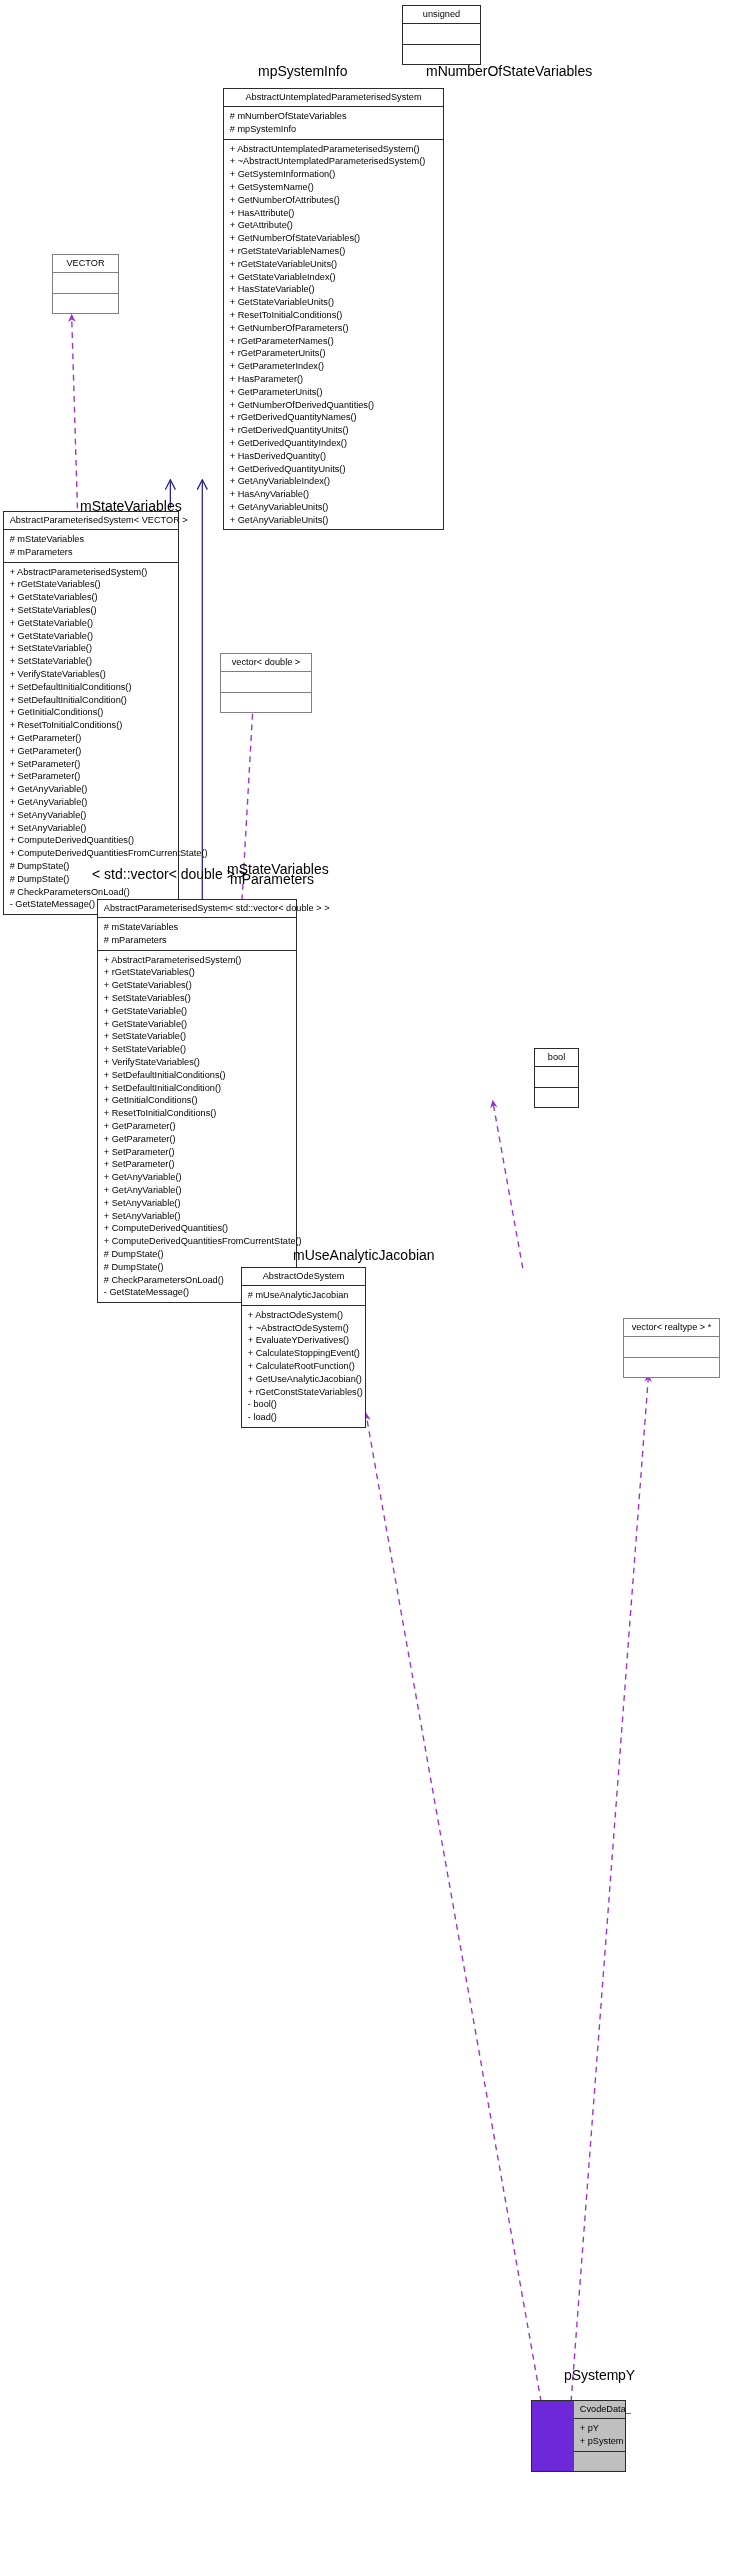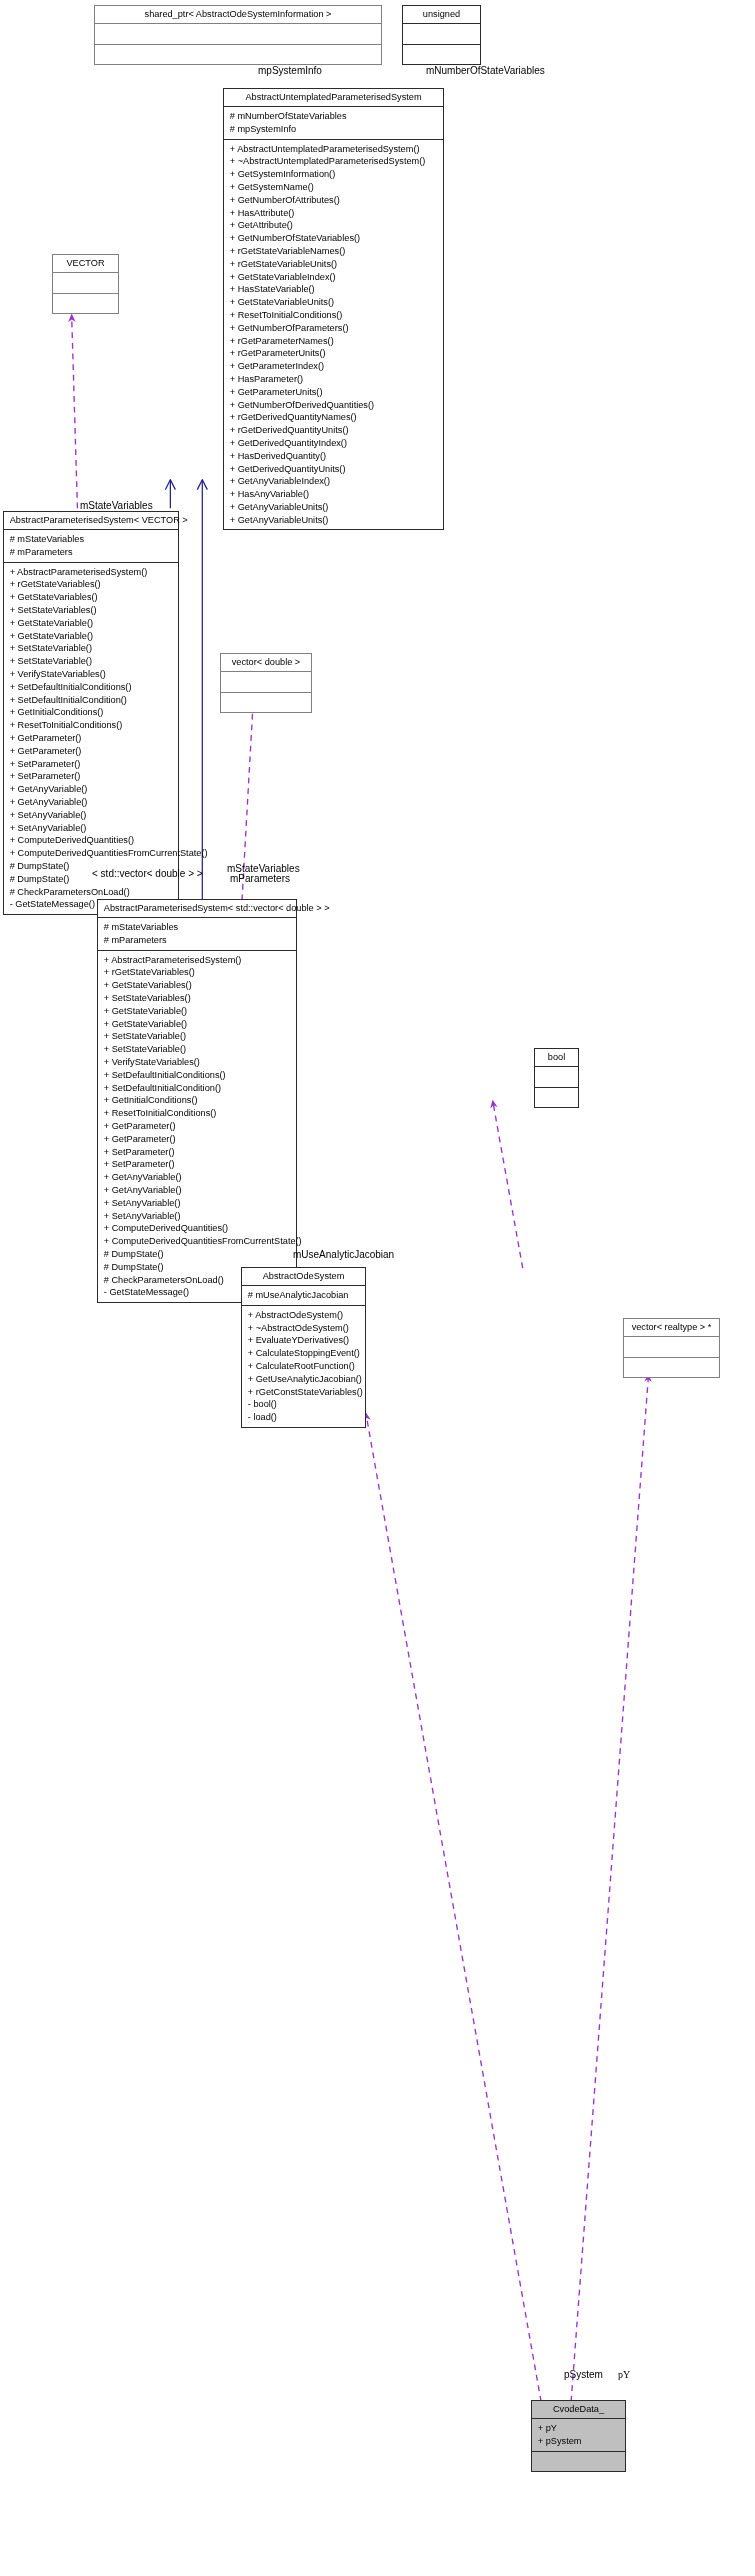--- a/index.html
+++ b/index.html
@@ -63,30 +63,31 @@
     height: 19.4px;
     padding: 0;
   }
   .node .row {
     white-space: nowrap;
     font-size: 9.2px;
     line-height: 12.8px;
     height: 12.8px;
   }
   .node.current {
-    background: #7dd3fc;
+    background: #6d28d9;
+    padding-left: 42px;
   }
   .node.current .compartment,
   .node.current .title {
     background: #bfbfbf;
   }
   
   .edge-label {
     position: absolute;
-    font-size: 10px;
+    font-size: 14px;
     line-height: 10.6px;
     color: #000000;
     white-space: nowrap;
     background: transparent;
   }
   .edge-label.two-line {
     line-height: 10.6px;
   }
 </style>
 </head>
@@ -145,27 +146,20 @@
 
     <g>
       <path d="M559,2481 L378,1460" stroke="#9a32cd" stroke-width="1.4" fill="none" stroke-dasharray="6,5" marker-end="url(#arrow-usage)"></path>
     </g>
 
     <g>
       <path d="M590,2481 L670,1420" stroke="#9a32cd" stroke-width="1.4" fill="none" stroke-dasharray="6,5" marker-end="url(#arrow-usage)"></path>
     </g>
   </svg>
 
-  <div class="node" style="left:94px; top:4.8px; width:288px;">
-    <div class="title">shared_ptr&lt; AbstractOdeSystemInformation &gt;</div>
-    <div class="sep"></div>
-    <div class="compartment empty"></div>
-    <div class="sep"></div>
-    <div class="compartment empty"></div>
-  </div>
 
   <div class="node strong" style="left:402px; top:4.8px; width:79px;">
     <div class="title">unsigned</div>
     <div class="sep"></div>
     <div class="compartment empty"></div>
     <div class="sep"></div>
     <div class="compartment empty"></div>
   </div>
 
   <div class="edge-label" style="left:258px; top:66px;">mpSystemInfo</div>
@@ -347,21 +341,21 @@
 
   <div class="node" style="left:607px; top:1318px; width:97px;margin-left:16px;">
     <div class="title">vector&lt; realtype &gt; *</div>
     <div class="sep"></div>
     <div class="compartment empty"></div>
     <div class="sep"></div>
     <div class="compartment empty"></div>
   </div>
 
   <div class="edge-label" style="left:564px; top:2370px;">pSystem</div>
-  <div class="edge-label" style="left:618px; top:2370px;font-family:Liberation Serif, serif;">pY</div>
+  <div class="edge-label" style="left:618px; top:2370px;">pY</div>
 
   <div class="node strong current" style="left:531px; top:2400px; width:95px;">
     <div class="title">CvodeData_</div>
     <div class="sep"></div>
     <div class="compartment">
         <div class="row">+ pY</div>
         <div class="row">+ pSystem</div>
       </div>
     <div class="sep"></div>
     <div class="compartment empty"></div>

